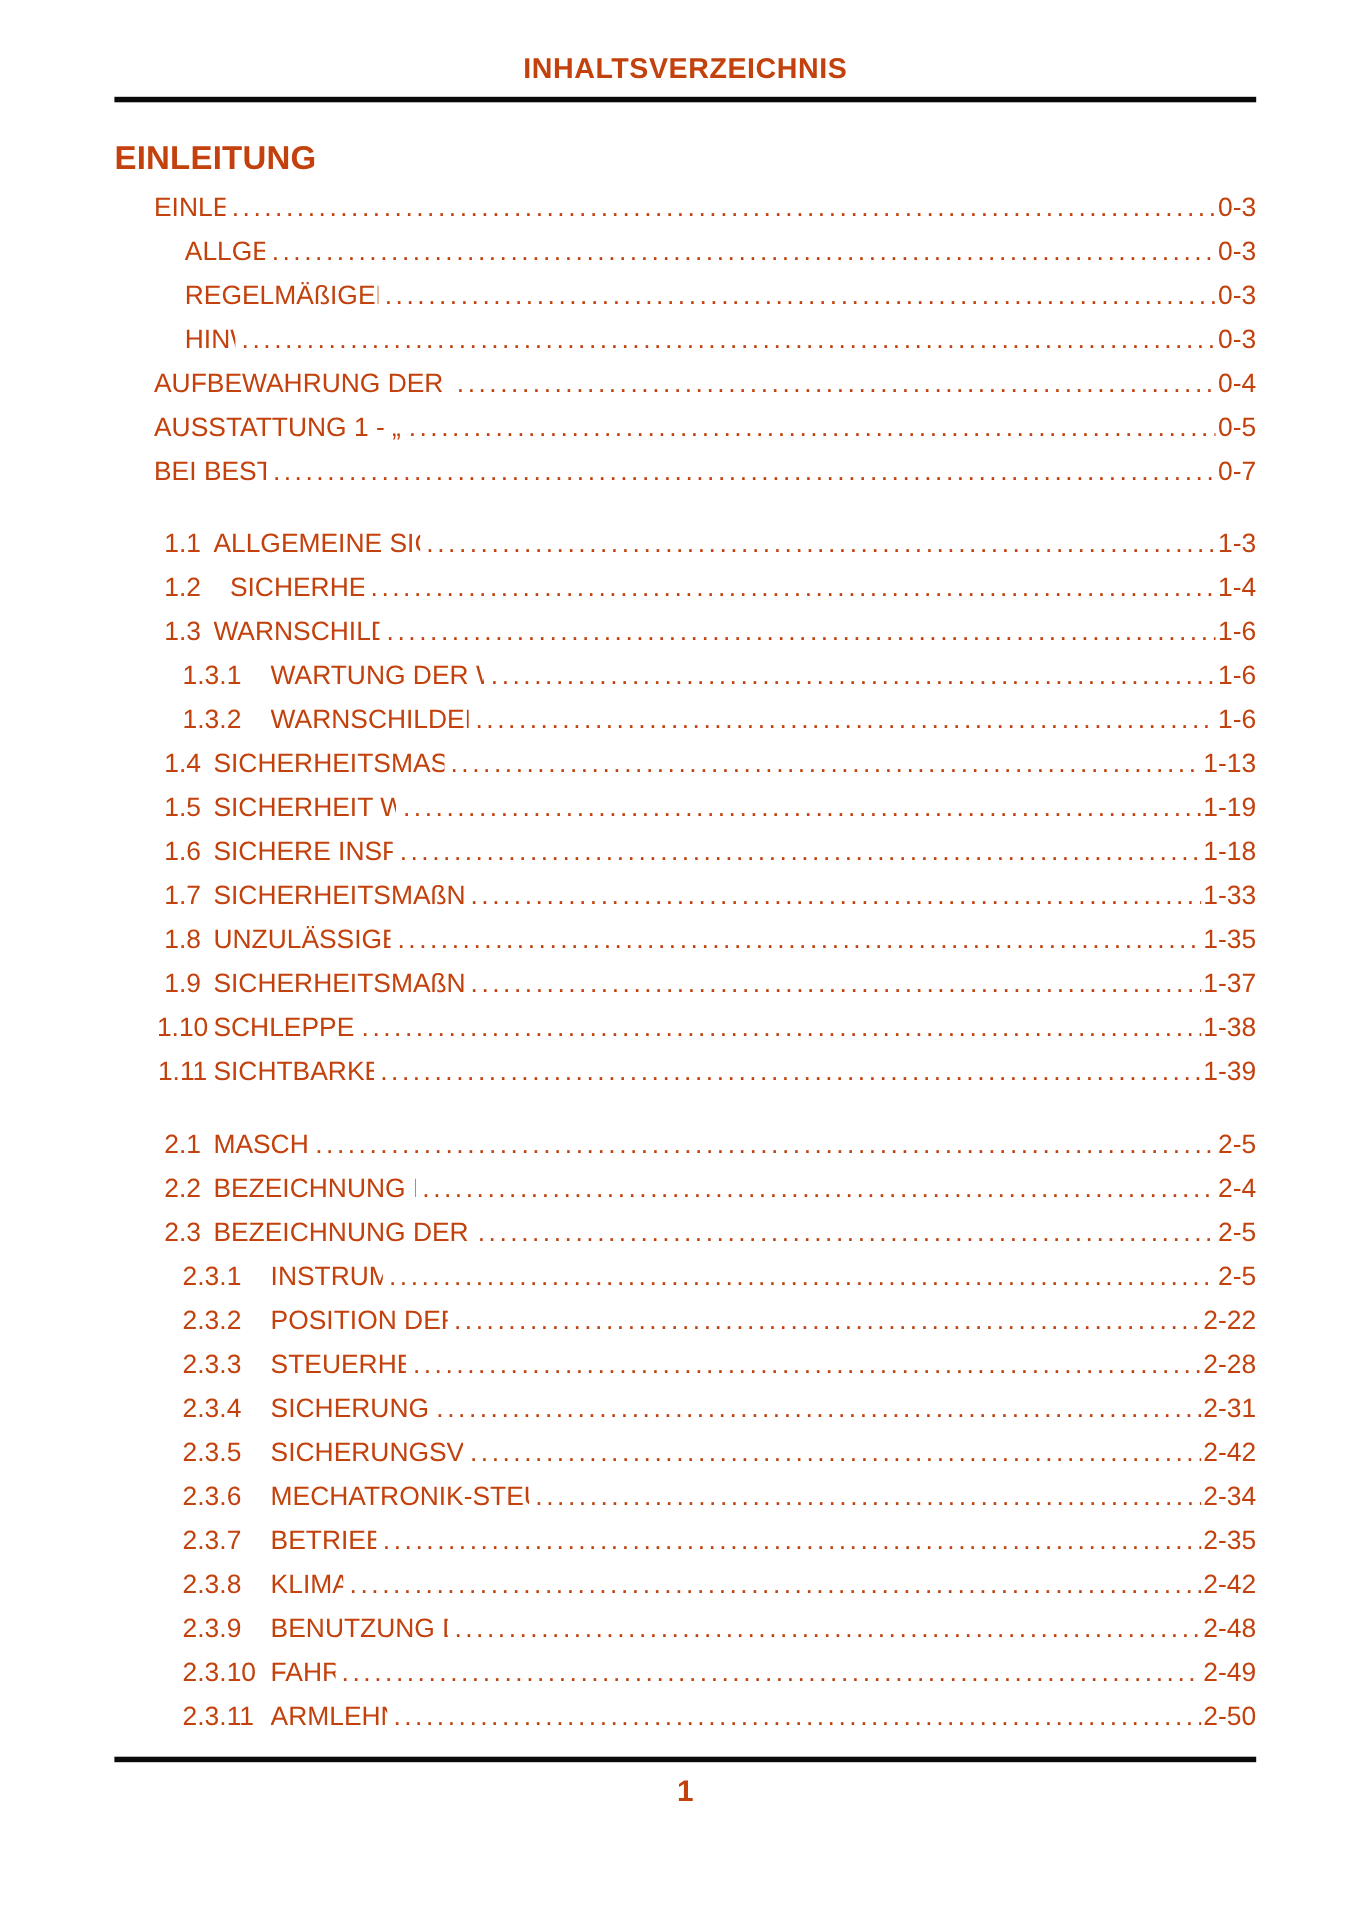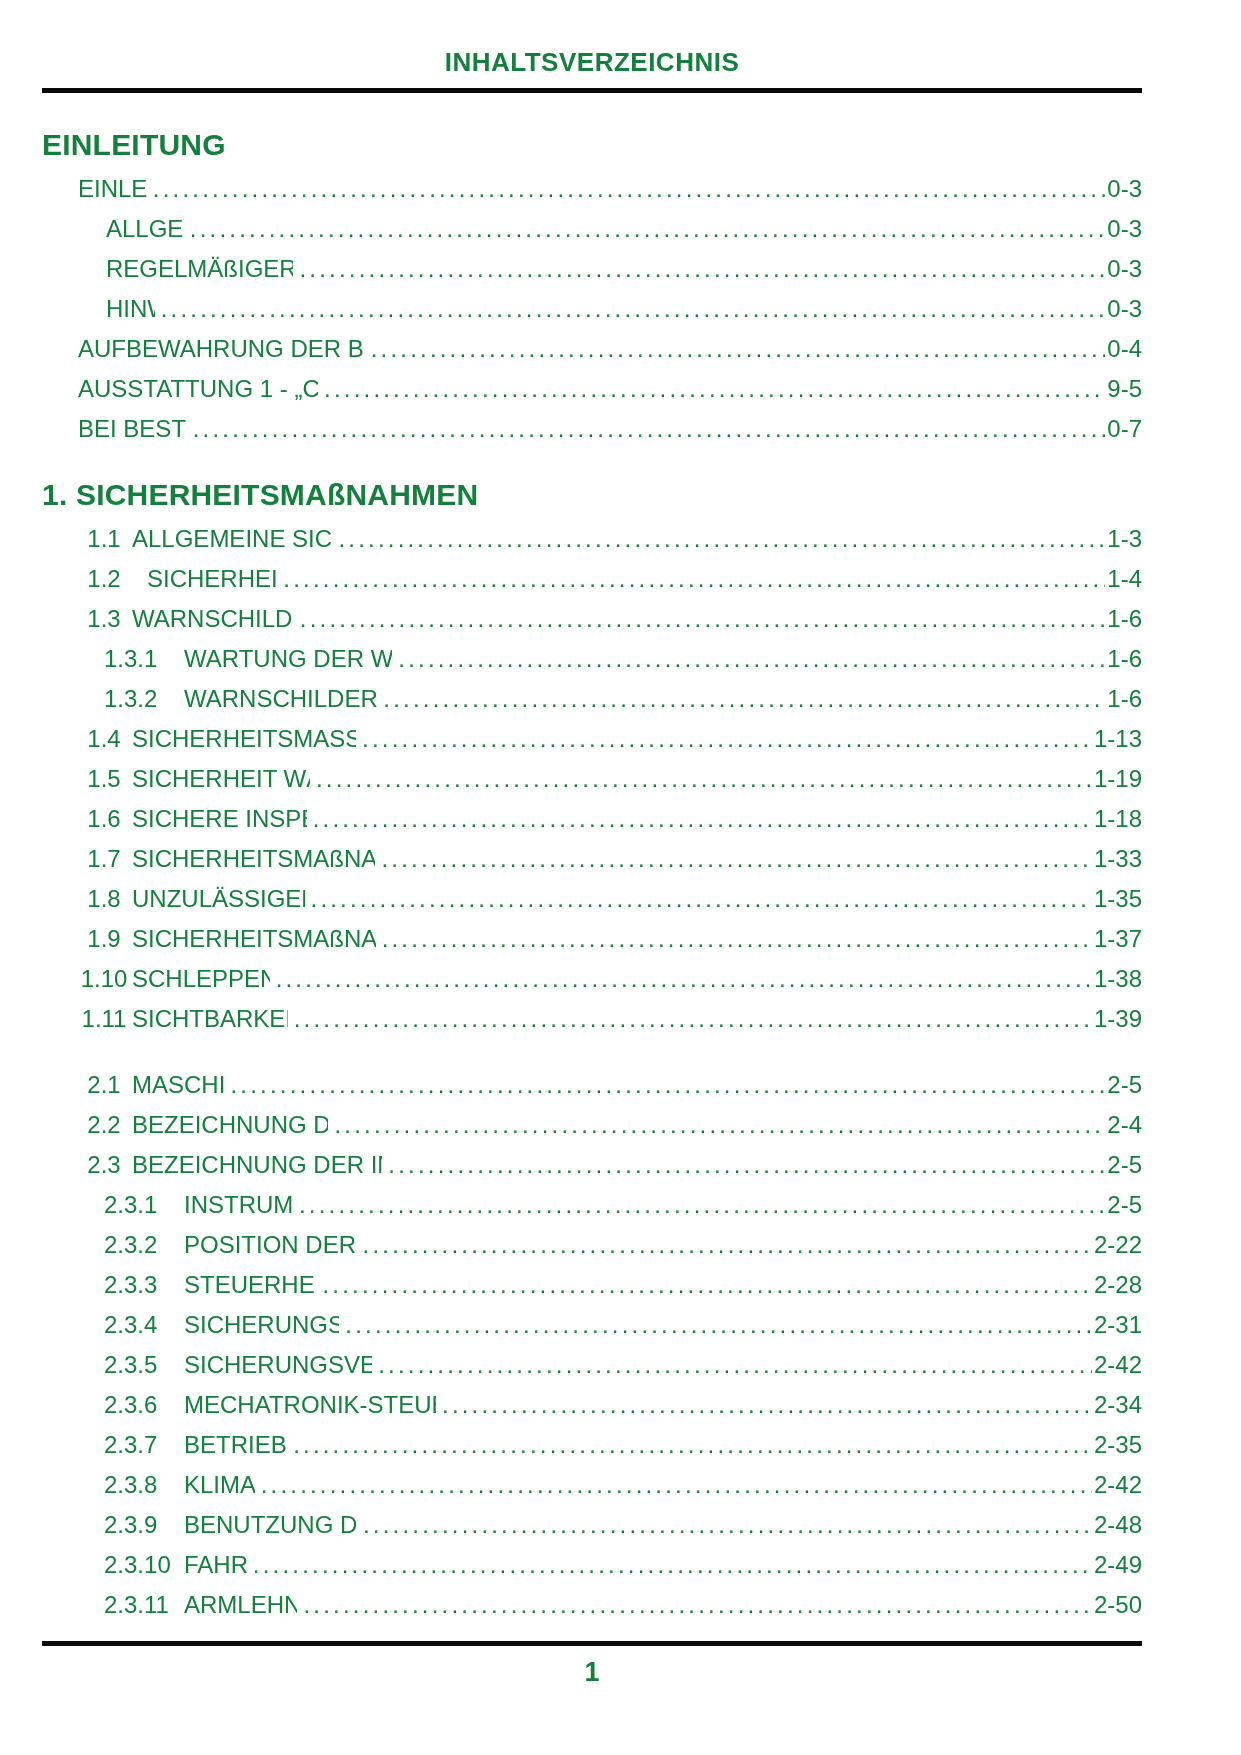--- a/index.html
+++ b/index.html
@@ -6,23 +6,23 @@
     margin: 0;
     padding: 0;
     background: #ffffff;
   }
   .page {
     position: relative;
     width: 1241px;
     height: 1755px;
     box-sizing: border-box;
     background: #ffffff;
-    color: #15803d;
+    color: #c2410c;
     font-family: "Liberation Sans", "DejaVu Sans", sans-serif;
-    padding: 46px 99px 0 42px;
+    padding: 46px 99px 0 104px;
     overflow: hidden;
   }
   
   .doc-header-title {
     text-align: center;
     font-size: 26px;
     font-weight: bold;
     letter-spacing: 0.5px;
     line-height: 32px;
   }
@@ -133,34 +133,33 @@
     <span class="num"></span>
     <span class="title">AUFBEWAHRUNG DER BEDIENUNGS- UND WARTUNGSANLEITUNG</span>
     <span class="leader"></span>
     <span class="pagenum">0-4</span>
   </div>
 
   <div class="toc-row lvl-plain1">
     <span class="num"></span>
     <span class="title">AUSSTATTUNG 1 - „CE“ KONFORMITÄTSERKLÄRUNG</span>
     <span class="leader"></span>
-    <span class="pagenum">9-5</span>
+    <span class="pagenum">0-5</span>
   </div>
 
   <div class="toc-row lvl-plain1">
     <span class="num"></span>
     <span class="title">BEI BESTELLUNGEN</span>
     <span class="leader"></span>
     <span class="pagenum">0-7</span>
   </div>
 </div>
   </div>
 
   <div class="toc-section">
-    <div class="section-heading">1. SICHERHEITSMAßNAHMEN</div>
     <div class="section-entries">
   <div class="toc-row lvl-num1">
     <span class="num">1.1</span>
     <span class="title">ALLGEMEINE SICHERHEITSINFORMATIONEN</span>
     <span class="leader"></span>
     <span class="pagenum">1-3</span>
   </div>
 
   <div class="toc-row lvl-num1 extra-pad">
     <span class="num">1.2</span>

